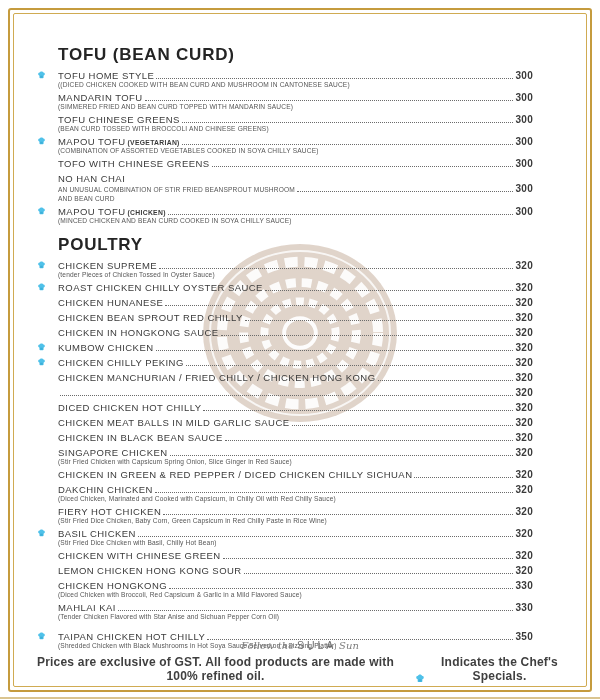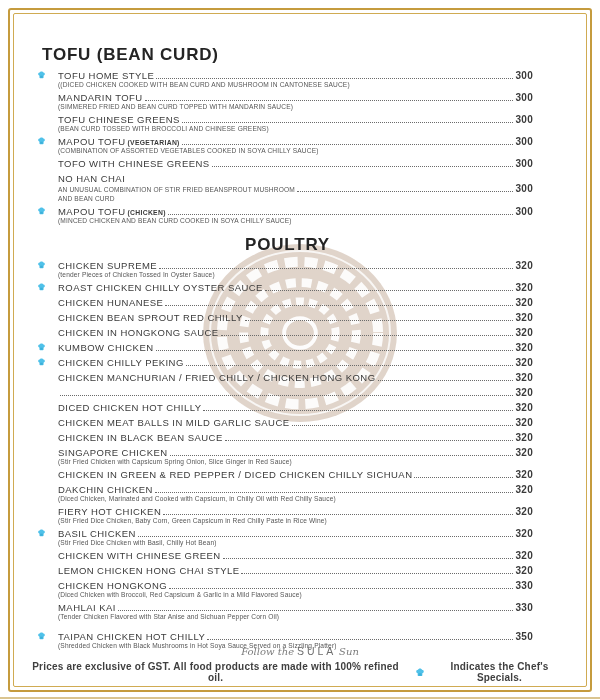--- a/index.html
+++ b/index.html
@@ -13,23 +13,23 @@
   .frame-inner{position:absolute;inset:13px;border:1px solid #d0ab52;border-radius:2px;pointer-events:none;}
   .page-edge{position:absolute;left:0;right:0;bottom:1px;height:2px;background:#cdb06a;opacity:.75;}
 
   
   .watermark{position:absolute;left:201px;top:242px;width:198px;height:182px;z-index:0;opacity:.55;}
 
   .content{position:absolute;left:36px;top:45px;width:497px;z-index:2;color:#3d3d3d;}
 
   .section-title{
     font-size:17px;font-weight:800;letter-spacing:.8px;color:#242424;
-    margin:0 0 6px 6px;
-  }
-  .section + .section .section-title{margin-top:11px;text-align:center;}
+    margin:0 0 6px 22px;
+  }
+  .section + .section .section-title{margin-top:11px;}
 
   .item{position:relative;padding-left:22px;margin-bottom:5px;}
   .item.gap-before{margin-top:12px;}
 
   .line{display:flex;align-items:baseline;}
   .iname{
     font-size:9.5px;font-weight:400;letter-spacing:.45px;color:#3a3a3a;
     line-height:10px;white-space:nowrap;
   }
   .suffix{
@@ -50,22 +50,22 @@
   .desc2{display:block;margin-top:1px;}
 
   .chef-badge{position:absolute;left:1px;top:0;width:10px;height:9px;}
   .chef-badge svg{display:block;}
 
   .footer{position:absolute;left:30px;right:30px;bottom:17px;text-align:center;z-index:2;}
   .tagline{color:#7c7c7c;font-size:10px;margin-bottom:4px;}
   .tagline .script{font-family:"DejaVu Serif", serif;font-style:italic;}
   .tagline .caps{font-family:"Liberation Sans", sans-serif;letter-spacing:3px;font-size:10.5px;color:#6e6e6e;}
   .footnote{
-    font-size:10px;font-weight:700;color:#3f3f3f;letter-spacing:.2px;
-    display:flex;align-items:center;justify-content:center;gap:4px;
+    font-size:12px;font-weight:700;color:#3f3f3f;letter-spacing:.2px;
+    display:flex;align-items:flex-end;justify-content:center;gap:4px;
   }
   .footnote .chef-inline{display:inline-flex;margin-left:10px;}
 </style>
 </head>
 <body>
 
 <div class="frame-outer"></div>
 <div class="frame-inner"></div>
 <div class="page-edge"></div>
 
@@ -440,21 +440,21 @@
 
       <span class="dots"></span>
       <span class="price">320</span>
     </div>
 
   </div>
 
   <div class="item">
 
     <div class="line name-line">
-      <span class="iname">LEMON CHICKEN HONG CHAI STYLE</span>
+      <span class="iname">LEMON CHICKEN HONG KONG SOUR</span>
 
       <span class="dots"></span>
       <span class="price">320</span>
     </div>
 
   </div>
 
   <div class="item">
 
     <div class="line name-line">

